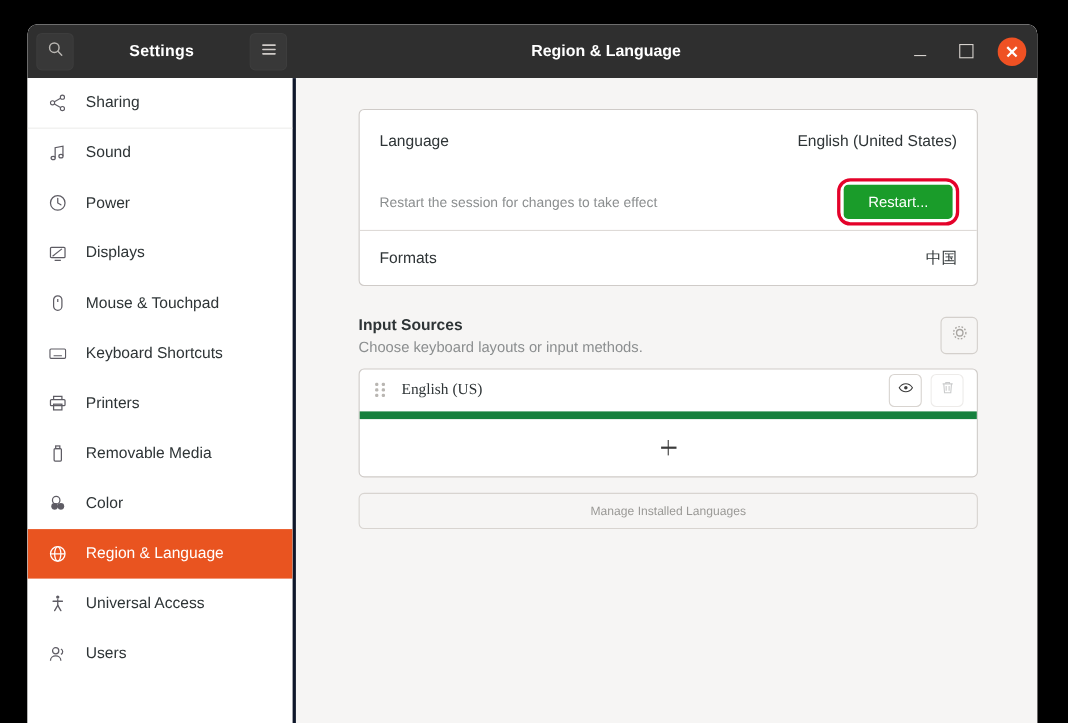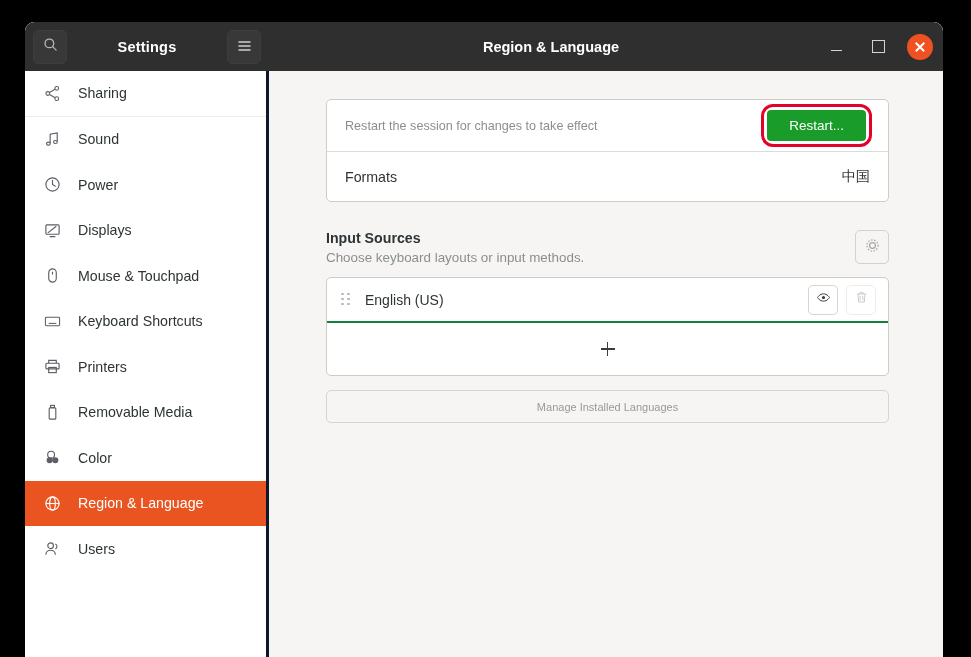--- a/index.html
+++ b/index.html
@@ -224,21 +224,22 @@
     display: flex; align-items: center; justify-content: center;
     cursor: pointer;
   }
 
   .is-card { margin-top: 12px; }
   .is-row {
     display: flex;
     align-items: center;
     height: 45px;
     padding: 0 12px 0 14px;
-    border-bottom: 2px solid #15803d;
+    border-bottom: 7px solid #15803d;
+    font-family: Liberation Serif, serif;
   }
   .drag-handle {
     width: 10px; height: 14px;
     display: grid;
     grid-template-columns: 3px 3px;
     grid-template-rows: repeat(3, 3px);
     gap: 2px 3px;
     margin-right: 14px;
   }
   .drag-handle i { background: #b9b6b2; display:block; width:2.5px; height:2.5px; border-radius:50%; }
@@ -427,20 +428,32 @@
         <span class="ic">
           <svg width="17" height="17" viewBox="0 0 18 18" fill="none" stroke="currentColor" stroke-width="1.2">
             <circle cx="9" cy="9" r="7"></circle>
               <ellipse cx="9" cy="9" rx="3" ry="7"></ellipse>
               <line x1="2" y1="9" x2="16" y2="9"></line>
           </svg>
         </span>
         <span class="lbl">Region &amp; Language</span>
       </div>
 
+      <div class="side-item">
+        <span class="ic">
+          <svg width="17" height="17" viewBox="0 0 18 18" fill="none" stroke="currentColor" stroke-width="1.3" stroke-linecap="round">
+            <circle cx="9" cy="3" r="1.6" fill="currentColor" stroke="none"></circle>
+            <line x1="9" y1="5.5" x2="9" y2="11"></line>
+              <line x1="4.5" y1="7" x2="13.5" y2="7"></line>
+            <line x1="9" y1="11" x2="6" y2="16"></line>
+              <line x1="9" y1="11" x2="12" y2="16"></line>
+          </svg>
+        </span>
+        <span class="lbl">Universal Access</span>
+      </div>
 
       <div class="side-item">
         <span class="ic">
           <svg width="17" height="17" viewBox="0 0 18 18" fill="none" stroke="currentColor" stroke-width="1.2">
             <circle cx="7" cy="6" r="3"></circle>
               <path d="M2 15.5c0-2.8 2.3-4.6 5-4.6s5 1.8 5 4.6"></path>
             <path d="M12 4.2a2.8 2.8 0 0 1 0 5.2"></path>
           </svg>
         </span>
         <span class="lbl">Users</span>
@@ -451,20 +464,24 @@
         
       </div>
 
     </div>
 
     <div class="content">
 
       
       <div class="card">
 
+        <div class="lang-row">
+          <span class="k">Language</span>
+          <span class="v">English (United States)</span>
+        </div>
 
         <div class="restart-row">
           <span class="hint">Restart the session for changes to take effect</span>
           <span class="restart-wrap">
             <button class="restart-btn">Restart...</button>
           </span>
         </div>
 
         <div class="formats-row">
           <span class="k">Formats</span>

